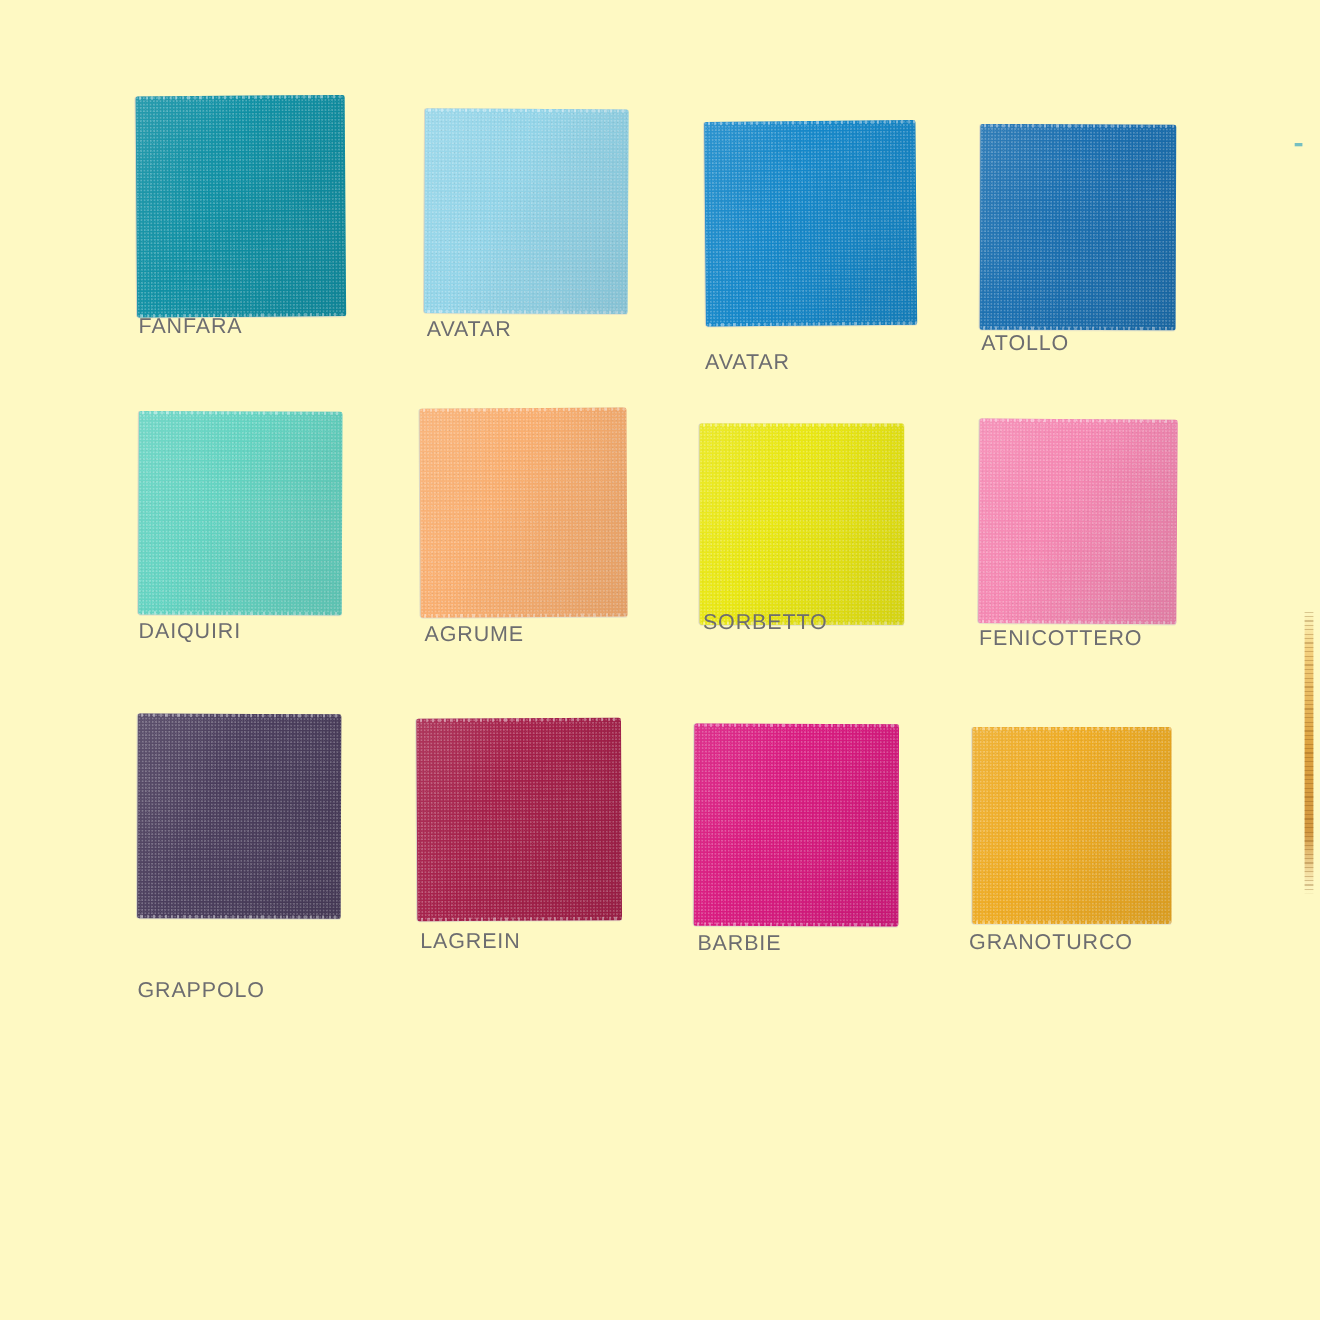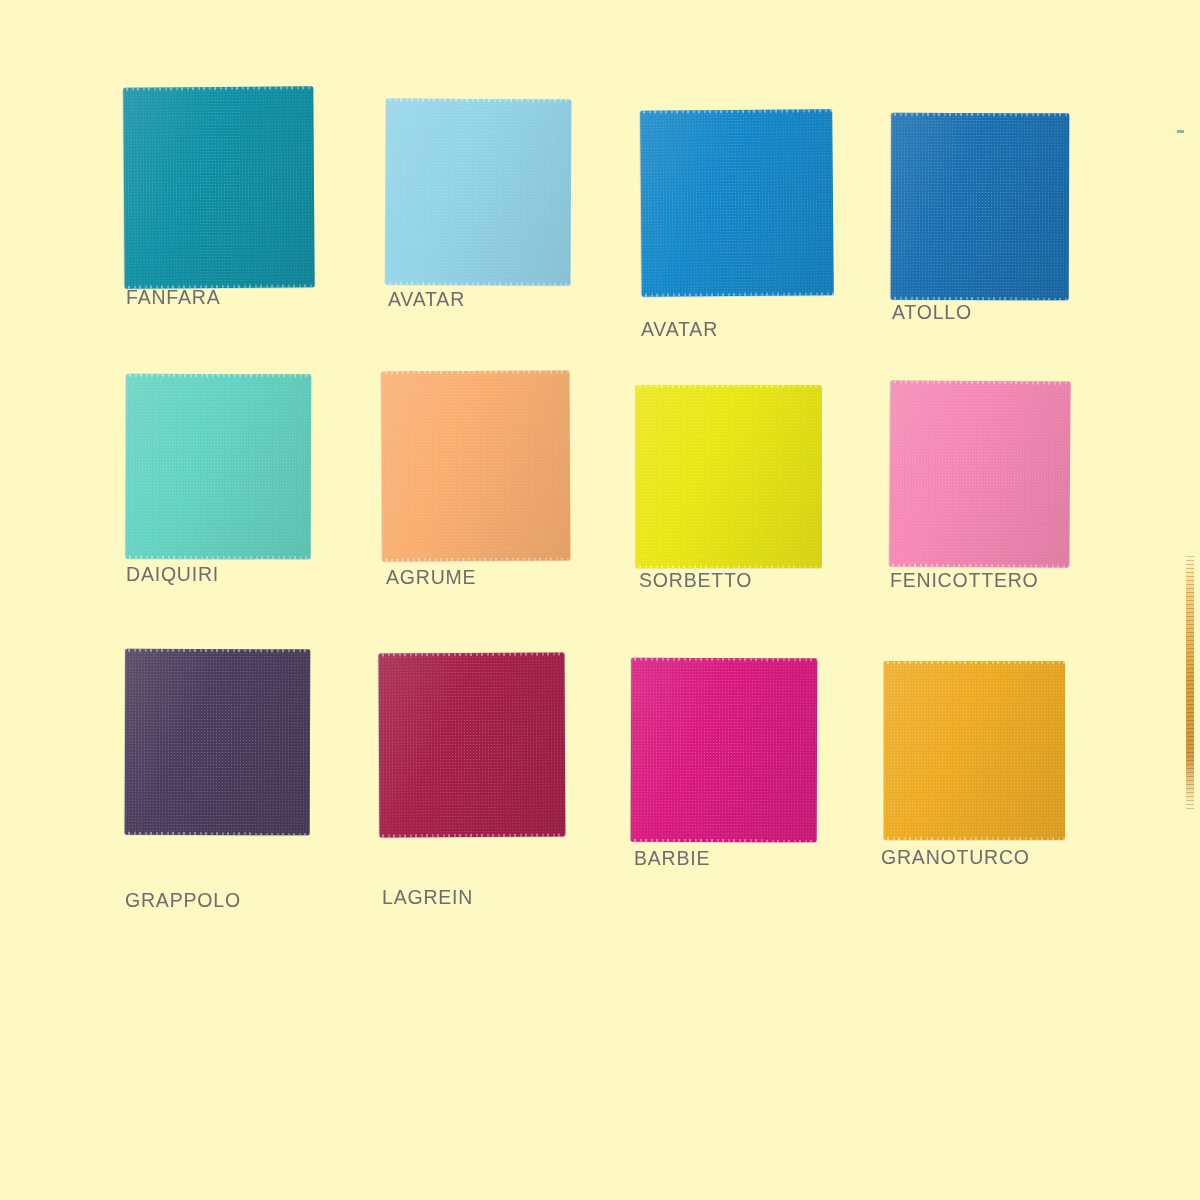--- a/index.html
+++ b/index.html
@@ -156,42 +156,42 @@
           <div class="edge-top"></div>
           <div class="edge-bottom"></div>
         </div>
         <div class="swatch-label" style="left: 386px; top: 568px;">AGRUME</div>
       </div>
       <div class="swatch-card">
         <div class="swatch-chip" style="position: absolute; left: 636px; top: 385px; width: 186px; height: 183px; background: rgb(233, 231, 17); transform: rotate(0deg);">
           <div class="edge-top"></div>
           <div class="edge-bottom"></div>
         </div>
-        <div class="swatch-label" style="left: 639px; top: 571px; text-align: center;">SORBETTO</div>
+        <div class="swatch-label" style="left: 639px; top: 557px; text-align: center;">SORBETTO</div>
       </div>
       <div class="swatch-card">
         <div class="swatch-chip" style="position: absolute; left: 890px; top: 381px; width: 180px; height: 186px; background: rgb(245, 135, 178); transform: rotate(0.4deg);">
           <div class="edge-top"></div>
           <div class="edge-bottom"></div>
         </div>
         <div class="swatch-label" style="left: 890px; top: 571px;">FENICOTTERO</div>
       </div>
       <div class="swatch-card">
         <div class="swatch-chip" style="position: absolute; left: 125px; top: 649px; width: 185px; height: 186px; background: rgb(74, 61, 92); transform: rotate(0.2deg);">
           <div class="edge-top"></div>
           <div class="edge-bottom"></div>
         </div>
         <div class="swatch-label" style="left: 125px; top: 891px;">GRAPPOLO</div>
       </div>
       <div class="swatch-card">
         <div class="swatch-chip" style="position: absolute; left: 379px; top: 653px; width: 186px; height: 184px; background: rgb(165, 31, 73); transform: rotate(-0.3deg);">
           <div class="edge-top"></div>
           <div class="edge-bottom"></div>
         </div>
-        <div class="swatch-label" style="left: 382px; top: 888px;">LAGREIN</div>
+        <div class="swatch-label" style="left: 382px; top: 847px;">LAGREIN</div>
       </div>
       <div class="swatch-card">
         <div class="swatch-chip" style="position: absolute; left: 631px; top: 658px; width: 186px; height: 184px; background: rgb(217, 25, 127); transform: rotate(0.2deg);">
           <div class="edge-top"></div>
           <div class="edge-bottom"></div>
         </div>
         <div class="swatch-label" style="left: 634px; top: 849px;">BARBIE</div>
       </div>
       <div class="swatch-card">
         <div class="swatch-chip" style="position: absolute; left: 884px; top: 661px; width: 181px; height: 179px; background: rgb(238, 171, 34); transform: rotate(0deg);">

